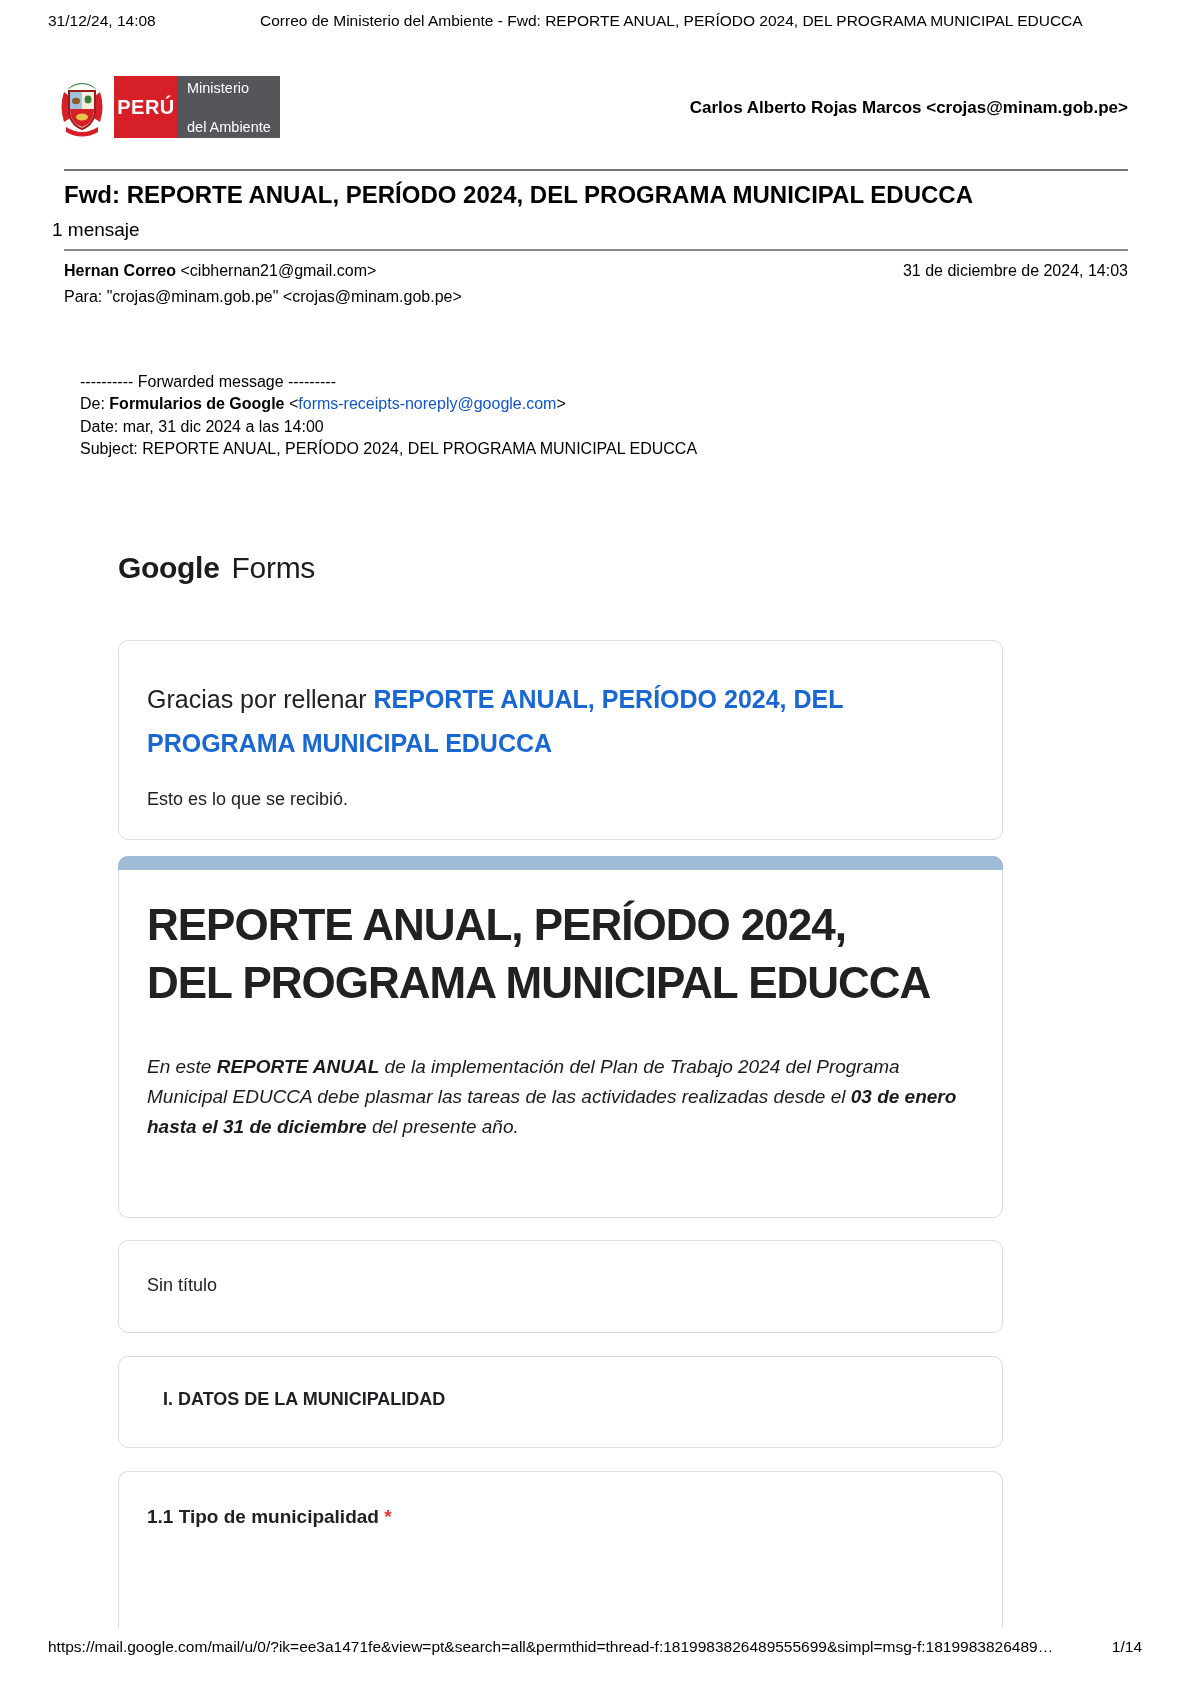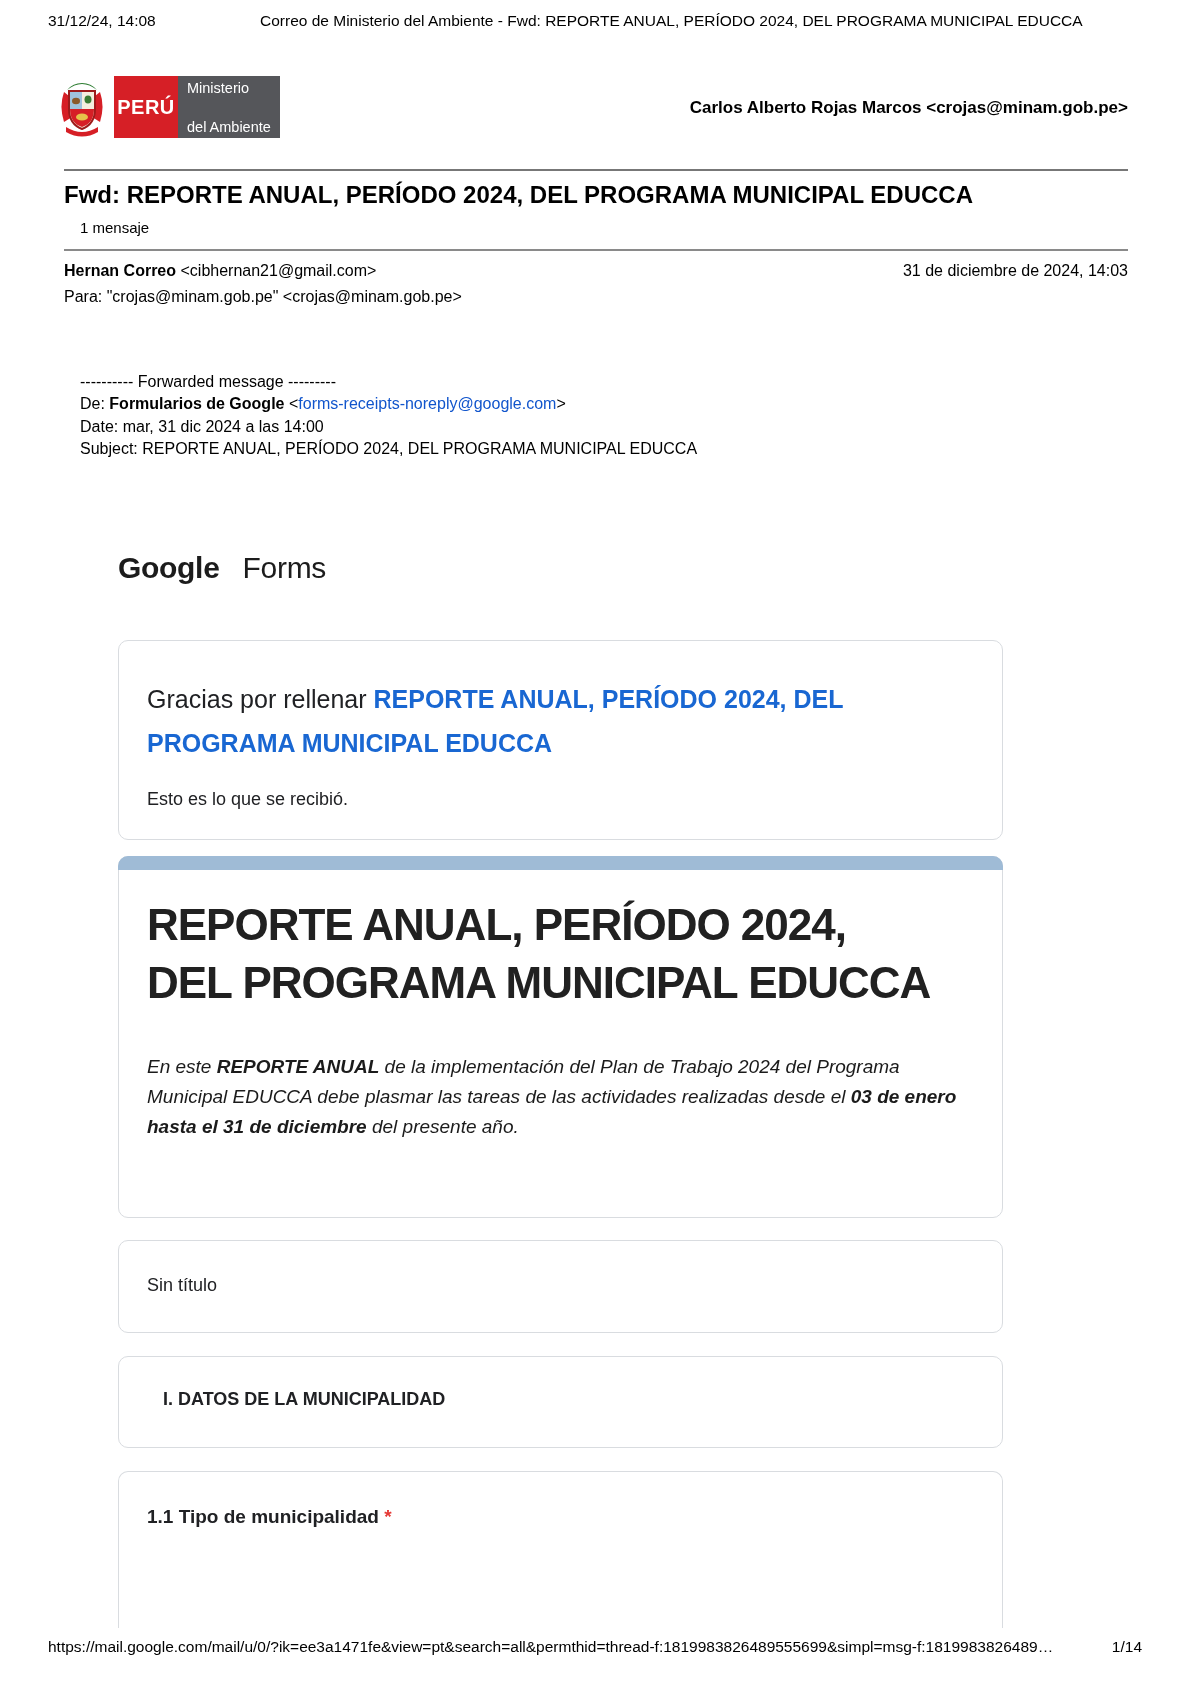--- a/index.html
+++ b/index.html
@@ -19,31 +19,31 @@
   .peru-box { width:64px; background:#d61f26; color:#fff; display:flex; align-items:center; justify-content:center;
               font-weight:bold; font-size:20px; letter-spacing:.5px; }
   .min-box { width:102px; background:#55565a; color:#fff; font-size:14.5px; line-height:18px;
              display:flex; flex-direction:column; justify-content:center; padding-left:9px;gap:21px; }
   .owner { position:absolute; top:98px; right:62px; font-size:17px; font-weight:bold; color:#000; }
 
   .hr1 { position:absolute; top:169px; left:64px; right:62px; height:2px; background:#777; }
   .hr2 { position:absolute; top:249px; left:64px; right:62px; height:2px; background:#8a8a8a; }
 
   .subject { position:absolute; top:181px; left:64px; font-size:24px; font-weight:bold; color:#000; white-space:nowrap; }
-  .msgcount { position:absolute; top:219px; left:80px; font-size:15px; color:#000; }
+  .msgcount { position:absolute; top:219px; left:52px; font-size:19px; color:#000; }
 
   .from-row { position:absolute; top:262px; left:64px; right:62px; display:flex; justify-content:space-between; font-size:16px; color:#000; }
   .to-row { position:absolute; top:288px; left:64px; font-size:16px; color:#000; }
   b.inline { font-weight:bold; }
 
   .fwd { position:absolute; top:371px; left:80px; font-size:16px; line-height:22.4px; color:#000; }
   a.lnk { color:#1155cc; text-decoration:none; cursor:pointer; }
 
   .gforms { position:absolute; top:551px; left:118px; font-size:30px; color:#1c1c1c; letter-spacing:-0.3px; }
-  .gforms .g { font-weight:600; margin-right:23px; }
+  .gforms .g { font-weight:600; margin-right:12px; }
   .gforms .f { font-weight:400; }
 
   .card { position:absolute; left:118px; width:885px; background:#fff; border:1px solid #d9dce0; border-radius:10px; }
 
   .thanks-card { top:640px; height:200px; padding:36px 28px 0 28px; }
   .thanks-text { font-size:25px; line-height:44px; color:#202124; }
   .thanks-text a { color:#1967d2; font-weight:bold; text-decoration:none; }
   .received { margin-top:24px; font-size:18px; color:#202124; }
 
   .form-card { top:856px; height:362px; }

